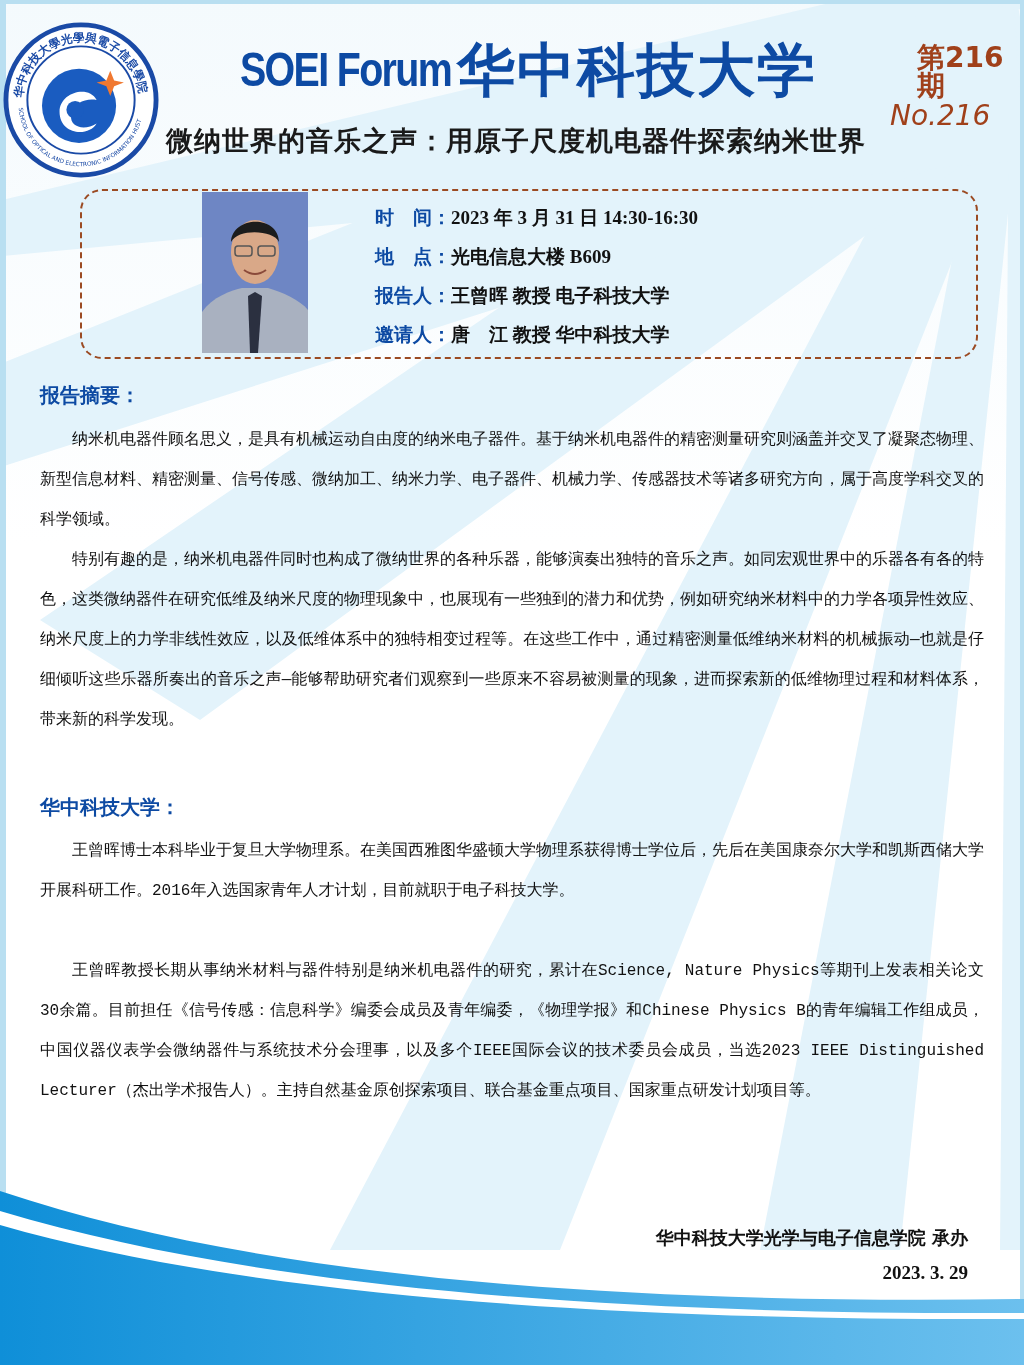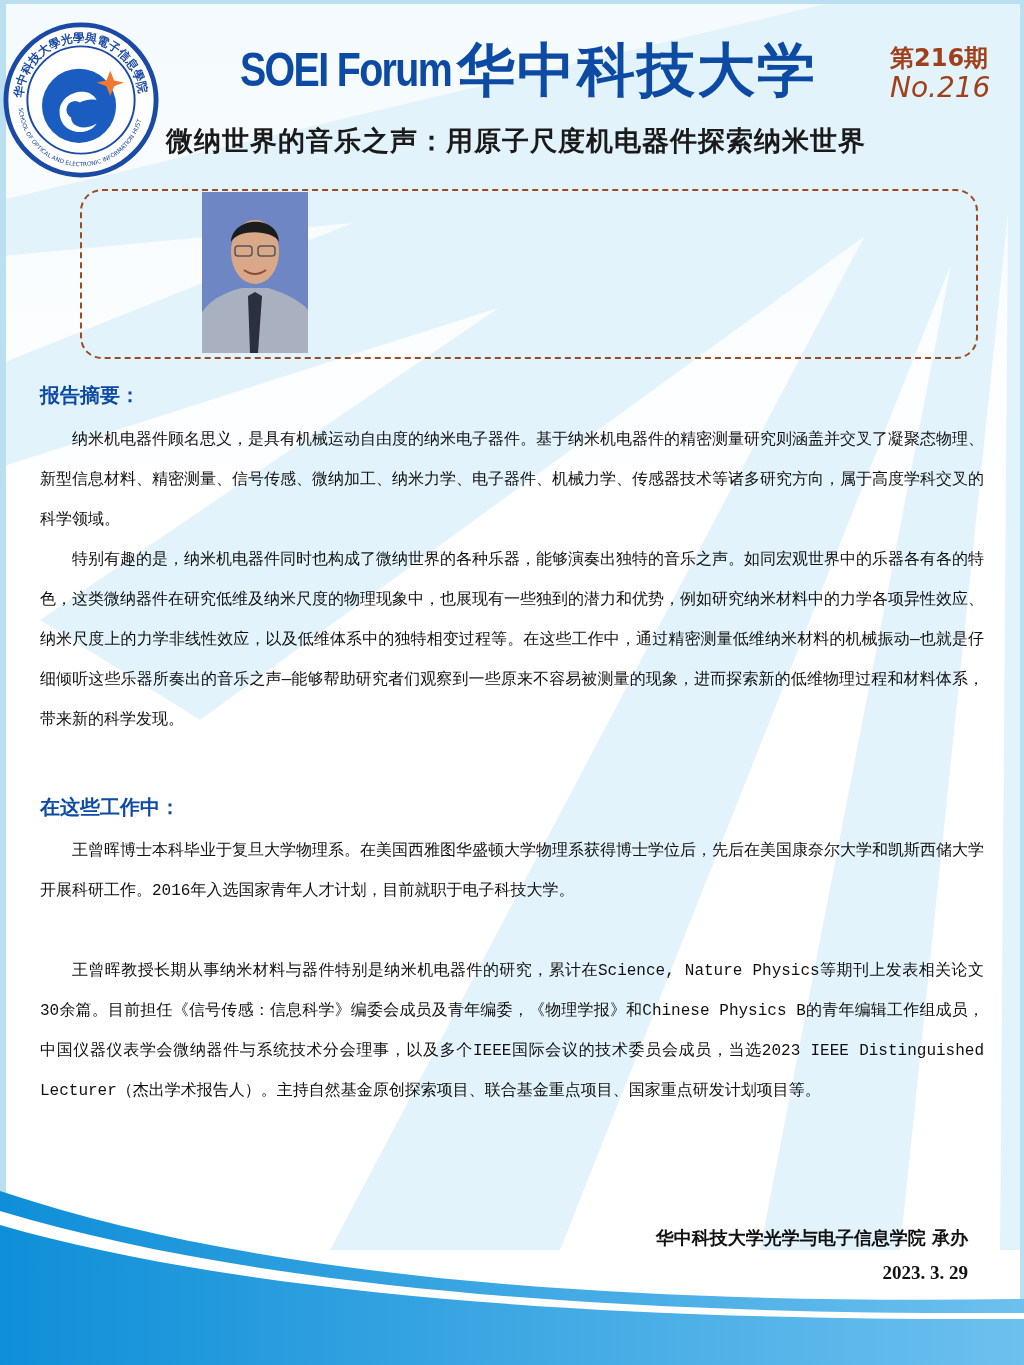--- a/index.html
+++ b/index.html
@@ -15,21 +15,21 @@
   .border-right { position: absolute; right: 0; top: 0; bottom: 0; width: 4px; background: #b9dff1; }
   .rays { position: absolute; inset: 0; pointer-events: none; }
 
   .logo { position: absolute; left: 3px; top: 22px; width: 156px; height: 156px; }
 
   .title-en { position: absolute; left: 240px; top: 42px; font-family: "Liberation Sans", sans-serif;
     font-weight: bold; font-size: 48px; color: #0d4aa3; letter-spacing: -2px; transform: scaleX(0.82); transform-origin: left; }
   .title-cn { position: absolute; left: 457px; top: 32px; font-family: "DejaVu Sans", sans-serif;
     font-weight: bold; font-size: 58px; color: #0d4aa3; letter-spacing: 2px; }
   .issue { position: absolute; left: 890px; top: 44px; color: #a0401a; font-family: "DejaVu Sans", sans-serif; }
-  .issue-cn { font-size: 24px; font-weight: bold; line-height: 28px; }
+  .issue-cn { font-size: 28px; font-weight: bold; line-height: 28px; margin-left: 27px; }
   .issue-en { font-size: 28px; line-height: 32px; font-style: italic; }
 
   .subtitle { position: absolute; left: 166px; top: 123px; font-size: 27px; font-weight: bold; color: #1a1a1a; letter-spacing: 1px; }
 
   .info-box { position: absolute; left: 80px; top: 189px; width: 898px; height: 170px;
     border: 2px dashed #9b4a22; border-radius: 22px; box-sizing: border-box; }
   .photo { position: absolute; left: 202px; top: 192px; width: 106px; height: 161px; overflow: hidden; }
   .info-rows { position: absolute; left: 375px; top: 200px; }
   .info-row { height: 39px; line-height: 34px; font-size: 19px; font-weight: bold; font-family: "Liberation Serif", "DejaVu Serif", serif; white-space: pre; }
   .info-label { color: #0d4aa3; font-family: "DejaVu Sans", sans-serif; }
@@ -91,26 +91,32 @@
       <rect width="106" height="161" fill="#6e86c4"></rect>
       <path d="M0 161 L0 120 C10 105, 30 98, 40 96 L66 96 C80 100, 98 108, 106 118 L106 161 Z" fill="#a9b1c0"></path>
       <path d="M46 104 L53 100 L60 104 L56 161 L48 161 Z" fill="#2b3040"></path>
       <ellipse cx="53" cy="60" rx="24" ry="32" fill="#d9a888"></ellipse>
       <path d="M29 50 C30 24, 76 22, 77 50 C72 38, 36 36, 29 50 Z" fill="#1c1c1c"></path>
       <rect x="33" y="54" width="17" height="10" rx="3" fill="none" stroke="#555" stroke-width="1.5"></rect>
       <rect x="56" y="54" width="17" height="10" rx="3" fill="none" stroke="#555" stroke-width="1.5"></rect>
       <path d="M42 78 Q53 86 64 78" fill="none" stroke="#8a4a3a" stroke-width="2"></path>
     </svg>
   </div>
+  <div class="info-rows">
+    <div class="info-row"><span class="info-label">时　间：</span><span class="info-val">2023 年 3 月 31 日 14:30-16:30</span></div>
+    <div class="info-row"><span class="info-label">地　点：</span><span class="info-val">光电信息大楼 B609</span></div>
+    <div class="info-row"><span class="info-label">报告人：</span><span class="info-val">王曾晖 教授 电子科技大学</span></div>
+    <div class="info-row"><span class="info-label">邀请人：</span><span class="info-val">唐　江 教授 华中科技大学</span></div>
+  </div>
 
   <div class="section-head" style="top:382px;">报告摘要：</div>
   <div class="para" style="top:420px;">纳米机电器件顾名思义，是具有机械运动自由度的纳米电子器件。基于纳米机电器件的精密测量研究则涵盖并交叉了凝聚态物理、新型信息材料、精密测量、信号传感、微纳加工、纳米力学、电子器件、机械力学、传感器技术等诸多研究方向，属于高度学科交叉的科学领域。</div>
   <div class="para" style="top:540px;">特别有趣的是，纳米机电器件同时也构成了微纳世界的各种乐器，能够演奏出独特的音乐之声。如同宏观世界中的乐器各有各的特色，这类微纳器件在研究低维及纳米尺度的物理现象中，也展现有一些独到的潜力和优势，例如研究纳米材料中的力学各项异性效应、纳米尺度上的力学非线性效应，以及低维体系中的独特相变过程等。在这些工作中，通过精密测量低维纳米材料的机械振动—也就是仔细倾听这些乐器所奏出的音乐之声—能够帮助研究者们观察到一些原来不容易被测量的现象，进而探索新的低维物理过程和材料体系，带来新的科学发现。</div>
 
-  <div class="section-head" style="top:794px;">在这些工作中：</div>
+  <div class="section-head" style="top:794px;">华中科技大学：</div>
   <div class="para" style="top:831px;">王曾晖博士本科毕业于复旦大学物理系。在美国西雅图华盛顿大学物理系获得博士学位后，先后在美国康奈尔大学和凯斯西储大学开展科研工作。2016年入选国家青年人才计划，目前就职于电子科技大学。</div>
   <div class="para" style="top:951px;">王曾晖教授长期从事纳米材料与器件特别是纳米机电器件的研究，累计在Science, Nature Physics等期刊上发表相关论文30余篇。目前担任《信号传感：信息科学》编委会成员及青年编委，《物理学报》和Chinese Physics B的青年编辑工作组成员，中国仪器仪表学会微纳器件与系统技术分会理事，以及多个IEEE国际会议的技术委员会成员，当选2023 IEEE Distinguished Lecturer（杰出学术报告人）。主持自然基金原创探索项目、联合基金重点项目、国家重点研发计划项目等。</div>
 
   <svg class="wave" width="1024" height="200" viewBox="0 0 1024 200">
     <defs>
       <linearGradient id="wg" x1="0" x2="1" y1="0" y2="0">
         <stop offset="0" stop-color="#0f8fd8"></stop>
         <stop offset="1" stop-color="#6cc0ee"></stop>
       </linearGradient>
     </defs>

